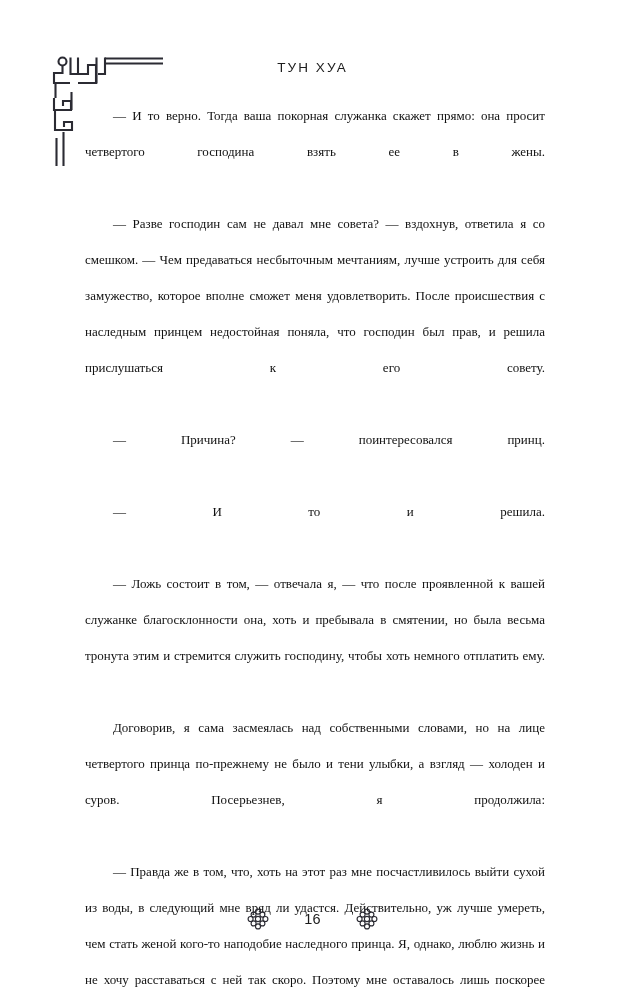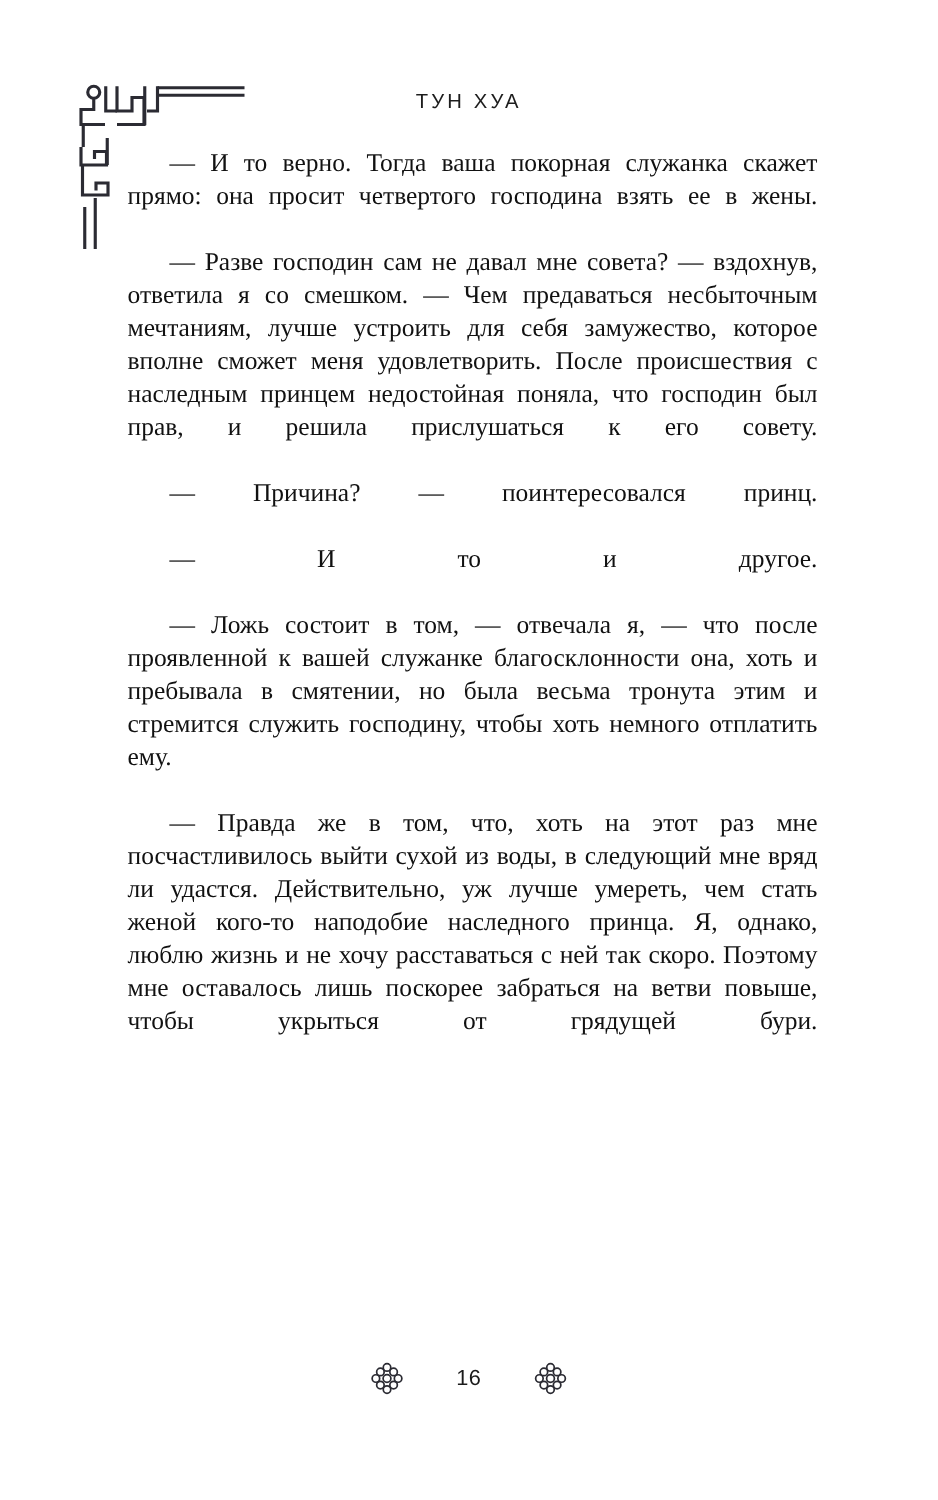--- a/index.html
+++ b/index.html
@@ -52,22 +52,22 @@
 
   
   .text-column {
     position: absolute;
     left: 85px;
     top: 98px;
     width: 460px;
   }
   .para {
     margin: 0;
-    font-size: 17px;
-    line-height: 22px;
+    font-size: 13px;
+    line-height: 36px;
     text-align: justify;
     text-justify: inter-word;
     text-indent: 28px;
     hyphens: manual;
     word-spacing: 0.1px;
   }
   .para.no-indent {
     text-indent: 0;
   }
   
@@ -132,22 +132,23 @@
       <path d="M13.5 80 L13.5 114"></path>
     </svg>
   </div>
 
   <div class="running-head">ТУН ХУА</div>
 
   <div class="text-column">
     <p class="para">— И то верно. Тогда ваша покорная служанка скажет прямо: она просит четвертого господина взять ее в жены.</p>
     <p class="para">— Разве господин сам не давал мне совета? — вздохнув, ответила я со смешком. — Чем предаваться несбыточным мечтаниям, лучше устроить для себя замужество, которое вполне сможет меня удовлетворить. После происшествия с наследным принцем недостойная поняла, что господин был прав, и решила прислушаться к его совету.</p>
     <p class="para">— Причина? — поинтересовался принц.</p>
-    <p class="para">— И то и другое.</p>
+    <p class="para">— И то и решила.</p>
     <p class="para">— Ложь состоит в том, — отвечала я, — что после проявленной к вашей служанке благосклонности она, хоть и пребывала в смятении, но была весьма тронута этим и стремится служить господину, чтобы хоть немного отплатить ему.</p>
+    <p class="para">Договорив, я сама засмеялась над собственными словами, но на лице четвертого принца по-прежнему не было и тени улыбки, а взгляд — холоден и суров. Посерьезнев, я продолжила:</p>
     <p class="para">— Правда же в том, что, хоть на этот раз мне посчастливилось выйти сухой из воды, в следующий мне вряд ли удастся. Действительно, уж лучше умереть, чем стать женой кого-то наподобие наследного принца. Я, однако, люблю жизнь и не хочу расставаться с ней так скоро. Поэтому мне оставалось лишь поскорее забраться на ветви повыше, чтобы укрыться от грядущей бури.</p>
 
   </div>
 
   <div class="footer">
     <span class="knot-ornament">
       <svg width="22" height="22" viewBox="0 0 22 22" xmlns="http://www.w3.org/2000/svg" fill="none" stroke="#2b2b33" stroke-width="1.15">
         <circle cx="11" cy="3.6" r="2.5"></circle>
         <circle cx="11" cy="18.4" r="2.5"></circle>
         <circle cx="3.6" cy="11" r="2.5"></circle>

